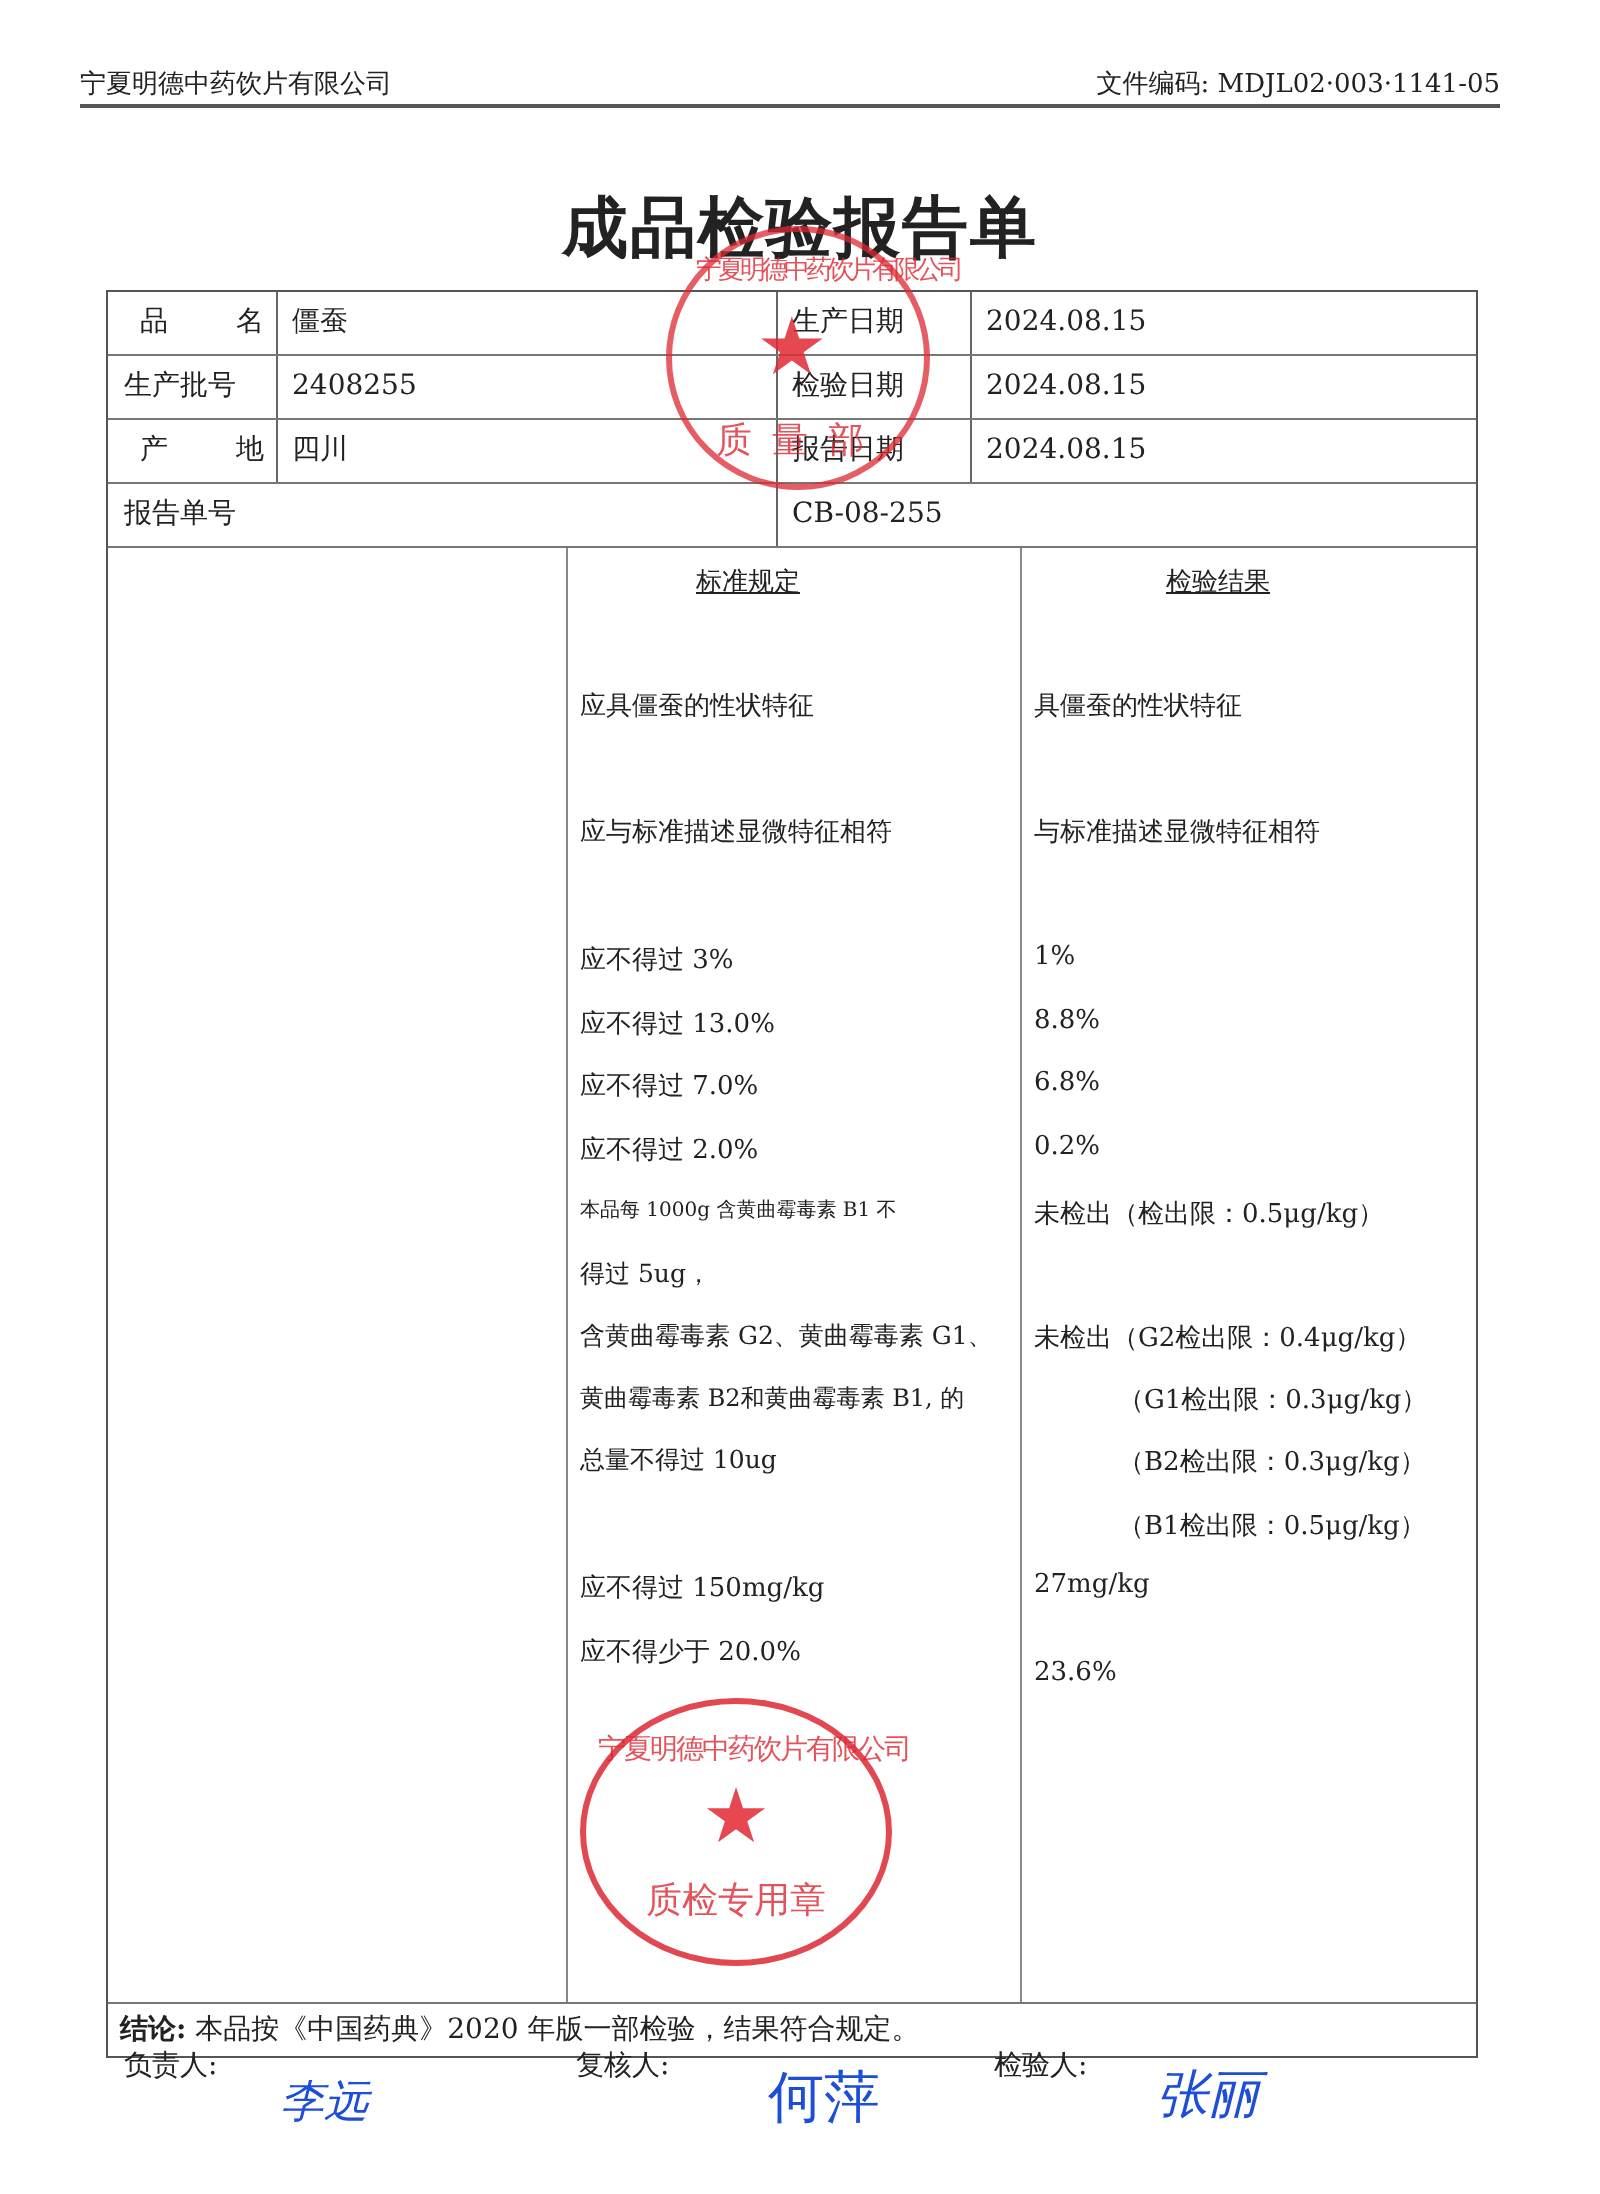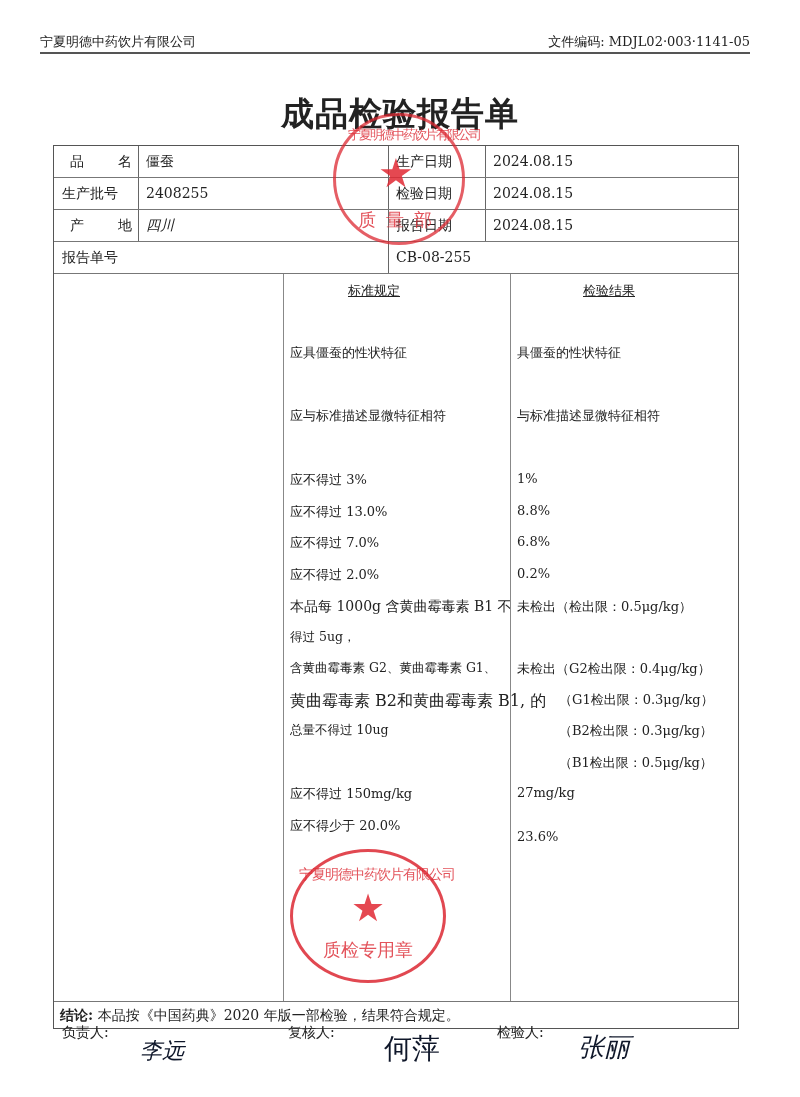--- a/index.html
+++ b/index.html
@@ -24,21 +24,21 @@
   .col-a { left: 0; width: 229px; }
   .col-b { left: 229px; width: 227px; border-left: 1px solid #888; }
   .col-c { left: 456px; width: 229px; border-left: 1px solid #888; }
   .line { position: absolute; white-space: nowrap; }
   .u { text-decoration: underline; }
 
   .conclusion { height: 26px; line-height: 26px; padding-left: 6px; font-size: 14px; }
   .conclusion b { font-weight: bold; }
 
   .sig { position: absolute; top: 1024px; font-size: 14px; }
-  .sign { position: absolute; font-family: Liberation Serif, serif; color: #0f172a; }
+  .sign { position: absolute; font-family: Liberation Serif, serif; color: #1d4ed8; }
 
   .stamp-round { position: absolute; left: 333px; top: 113px; width: 132px; height: 132px; border: 3px solid rgba(220,40,50,0.75); border-radius: 50%; pointer-events: none; }
   .stamp-oval { position: absolute; left: 290px; top: 849px; width: 156px; height: 134px; border: 3px solid rgba(220,40,50,0.85); border-radius: 50%; pointer-events: none; }
   .stamp-text { position: absolute; color: rgba(220,40,50,0.8); font-family: "DejaVu Serif", serif; white-space: nowrap; }
   .star { position: absolute; color: rgba(225,40,50,0.85); }
 </style>
 </head>
 <body>
 
 <div class="hdr-left">宁夏明德中药饮片有限公司</div>
@@ -75,21 +75,21 @@
   </div>
 
   <div class="row">
     <div class="cell" style="left:0;width:84px;">
       <div class="lbl-spread" style="margin-left:8px;width:62px;">
           <span>产</span>
           <span>地</span>
         </div>
     </div>
     <div class="vline" style="left:84px;"></div>
-    <div class="cell" style="left:84px;font-style:italic;">四川</div>
+    <div class="cell" style="left:84px;">四川</div>
     <div class="vline" style="left:334px;"></div>
     <div class="cell" style="left:334px;">报告日期</div>
     <div class="vline" style="left:431px;"></div>
     <div class="cell" style="left:431px;">2024.08.15</div>
   </div>
 
   <div class="row">
     <div class="cell" style="left:0;">报告单号</div>
     <div class="vline" style="left:334px;"></div>
     <div class="cell" style="left:334px;">CB-08-255</div>
@@ -97,24 +97,24 @@
 
   <div class="lower">
     <div class="col col-b">
       <div class="line u" style="left:64px;top:8px;">标准规定</div>
       <div class="line" style="left:6px;top:70px;">应具僵蚕的性状特征</div>
       <div class="line" style="left:6px;top:133px;">应与标准描述显微特征相符</div>
       <div class="line" style="left:6px;top:197px;">应不得过 3%</div>
       <div class="line" style="left:6px;top:229px;">应不得过 13.0%</div>
       <div class="line" style="left:6px;top:260px;">应不得过 7.0%</div>
       <div class="line" style="left:6px;top:292px;">应不得过 2.0%</div>
-      <div class="line" style="left:6px;top:324px;font-size:14px;">本品每 1000g 含黄曲霉毒素 B1 不</div>
+      <div class="line" style="left:6px;top:324px;font-size:10px;">本品每 1000g 含黄曲霉毒素 B1 不</div>
       <div class="line" style="left:6px;top:355px;font-size:12.5px;">得过 5ug，</div>
       <div class="line" style="left:6px;top:386px;font-size:12.5px;">含黄曲霉毒素 G2、黄曲霉毒素 G1、</div>
-      <div class="line" style="left:6px;top:417px;font-size:16px;">黄曲霉毒素 B2和黄曲霉毒素 B1, 的</div>
+      <div class="line" style="left:6px;top:417px;font-size:12px;">黄曲霉毒素 B2和黄曲霉毒素 B1, 的</div>
       <div class="line" style="left:6px;top:448px;font-size:12.5px;">总量不得过 10ug</div>
       <div class="line" style="left:6px;top:511px;">应不得过 150mg/kg</div>
       <div class="line" style="left:6px;top:543px;">应不得少于 20.0%</div>
     </div>
     <div class="col col-c">
       <div class="line u" style="left:72px;top:8px;">检验结果</div>
       <div class="line" style="left:6px;top:70px;">具僵蚕的性状特征</div>
       <div class="line" style="left:6px;top:133px;">与标准描述显微特征相符</div>
       <div class="line" style="left:6px;top:197px;">1%</div>
       <div class="line" style="left:6px;top:229px;">8.8%</div>

